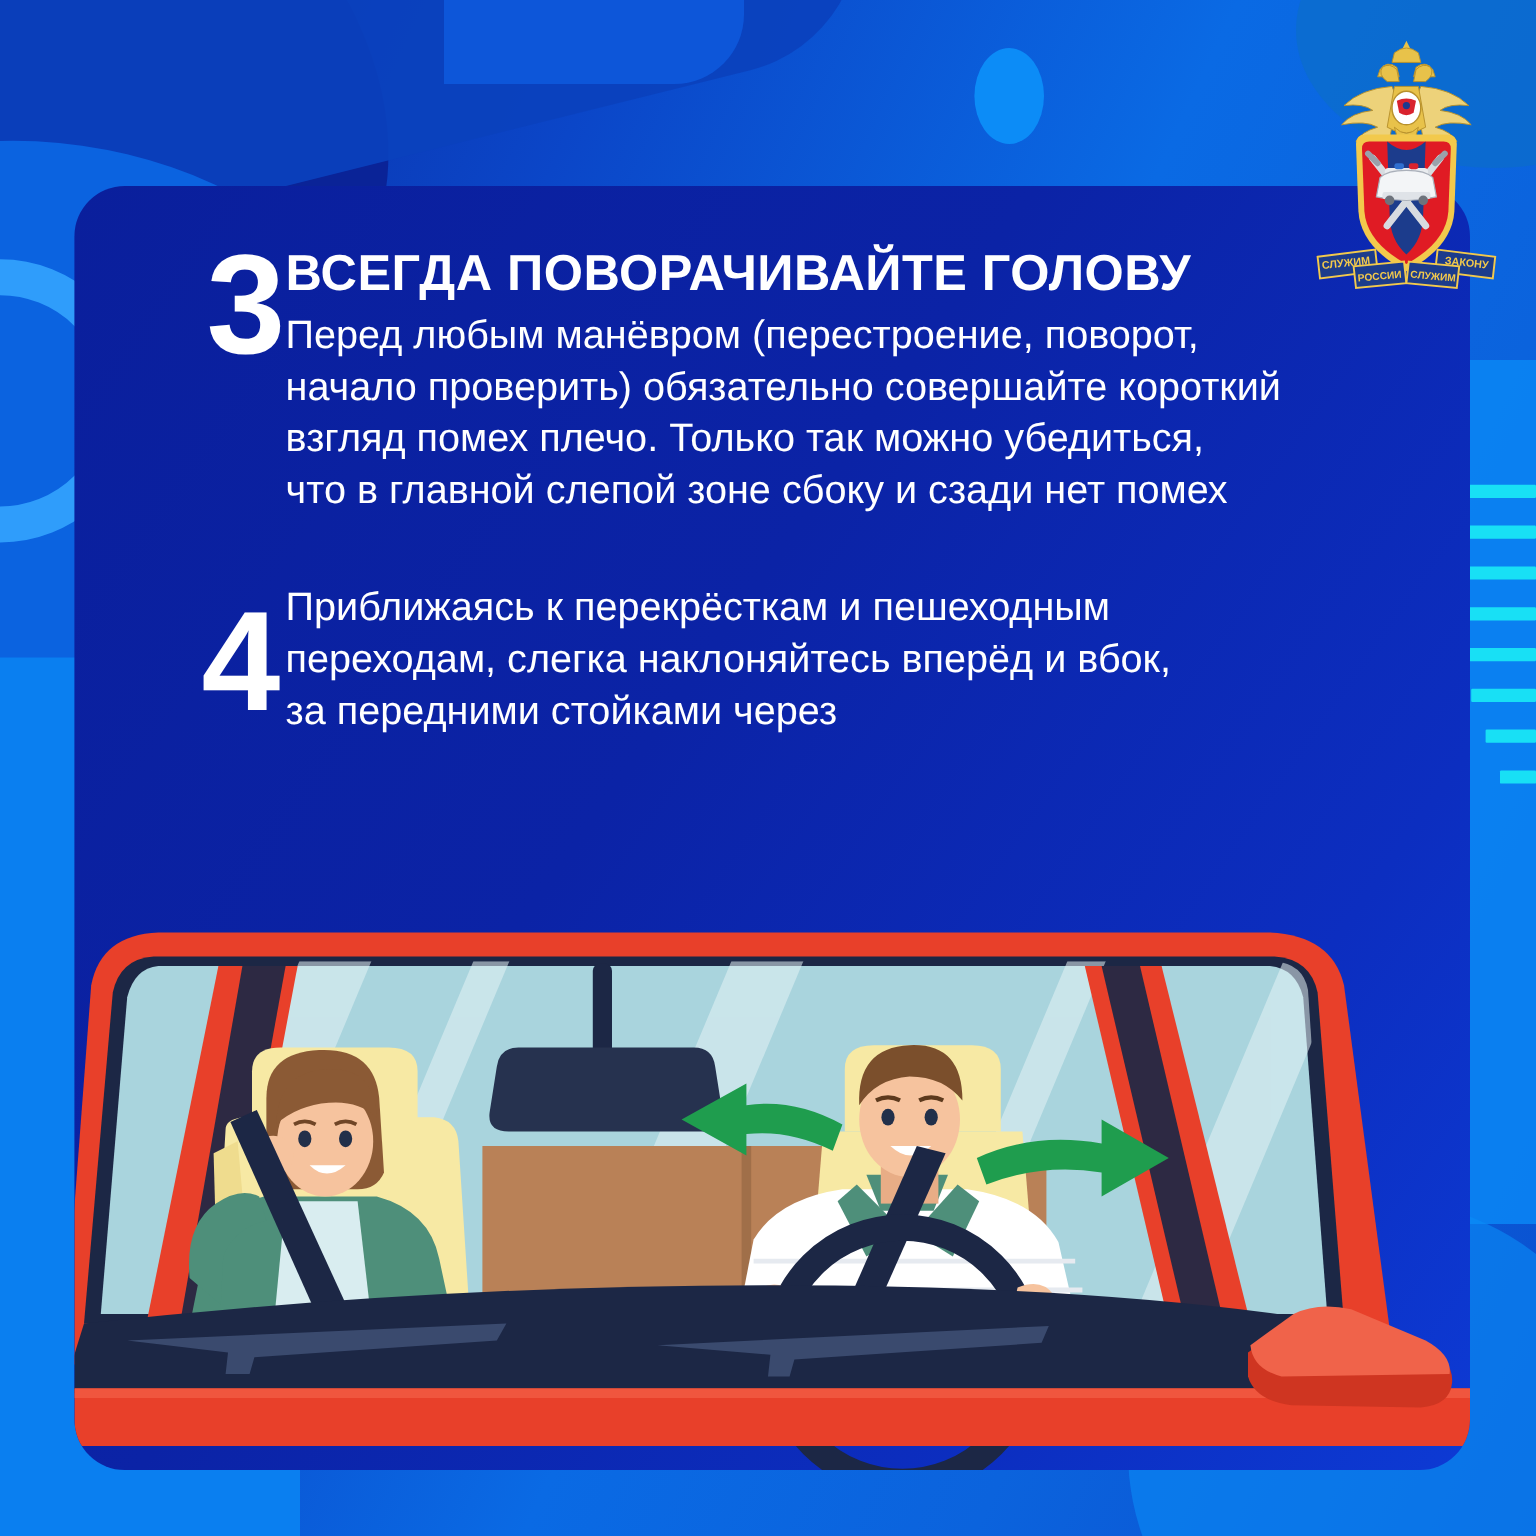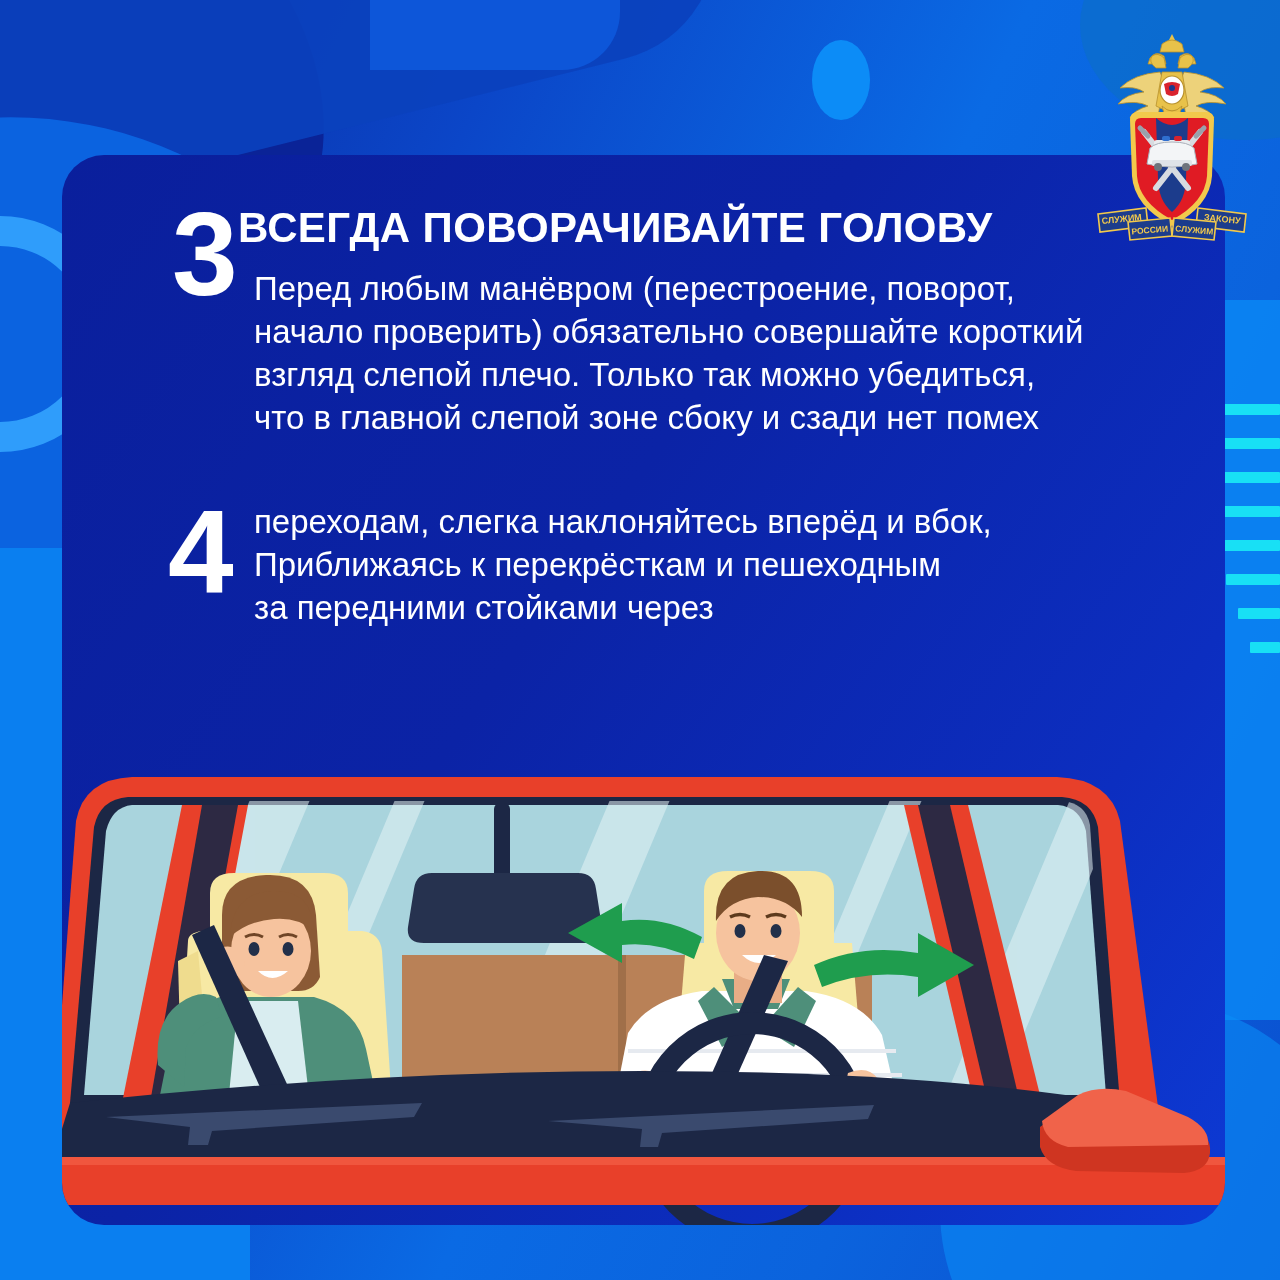--- a/index.html
+++ b/index.html
@@ -135,21 +135,21 @@
     line-height: 1.17;
     letter-spacing: 0.4px;
     margin: 0 0 6px 0;
     text-transform: uppercase;
   }
   .step-body {
     color: #ffffff;
     font-weight: 400;
     font-size: 33px;
     line-height: 1.30;
-    margin: 16px;
+    margin: 0;
   }
   .step-body div { white-space: nowrap; }
 
   #step3 { left: 176px; top: 48px; width: 980px; }
   #step3 .num { left: -66px; top: -8px; }
   #step4 { left: 176px; top: 330px; width: 980px; }
   #step4 .num { left: -70px; top: 8px; }
 
   
   .car-wrap {
@@ -203,30 +203,30 @@
   </div>
 
   <div class="card">
 
     <div class="step" id="step3">
       <div class="num">3</div>
       <h2 class="step-head">ВСЕГДА ПОВОРАЧИВАЙТЕ ГОЛОВУ</h2>
       <div class="step-body">
         <div>Перед любым манёвром (перестроение, поворот,</div>
         <div>начало проверить) обязательно совершайте короткий</div>
-        <div>взгляд слепой плечо. Только так можно убедиться,</div>
+        <div>взгляд помех плечо. Только так можно убедиться,</div>
         <div>что в главной слепой зоне сбоку и сзади нет помех</div>
       </div>
     </div>
 
     <div class="step" id="step4">
       <div class="num">4</div>
       <div class="step-body">
+        <div>Приближаясь к перекрёсткам и пешеходным</div>
         <div>переходам, слегка наклоняйтесь вперёд и вбок,</div>
-        <div>Приближаясь к перекрёсткам и пешеходным</div>
         <div>за передними стойками через</div>
       </div>
     </div>
 
     <div class="car-wrap">
       <svg class="car-svg" viewBox="0 0 1163 460" preserveAspectRatio="none">
         <defs>
           <clipPath id="glassClip">
             <path d="M40 60 Q44 38 66 36 L1000 36 Q1024 38 1028 60 L1046 330 L20 330 Z"></path>
           </clipPath>

